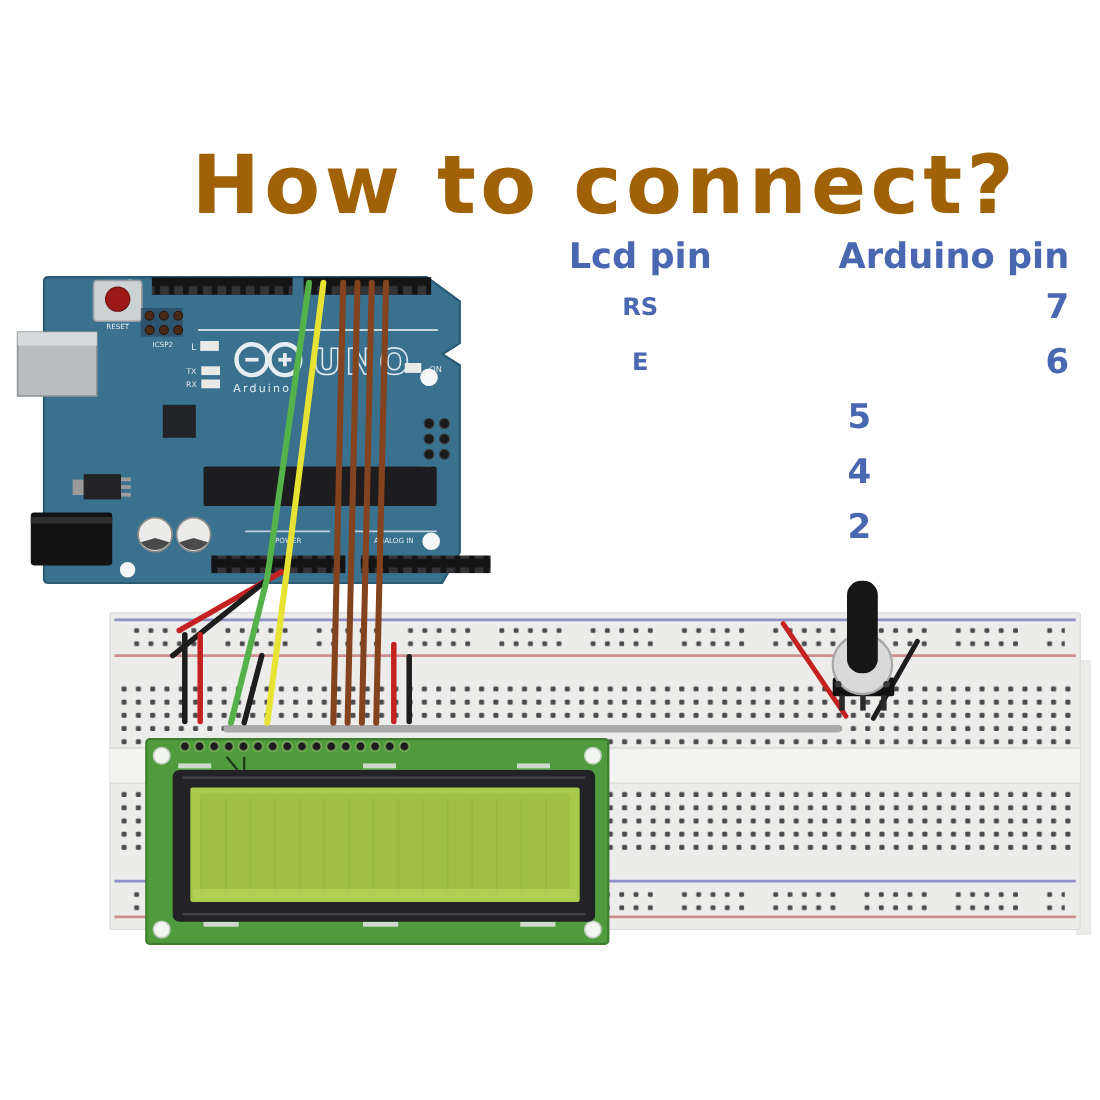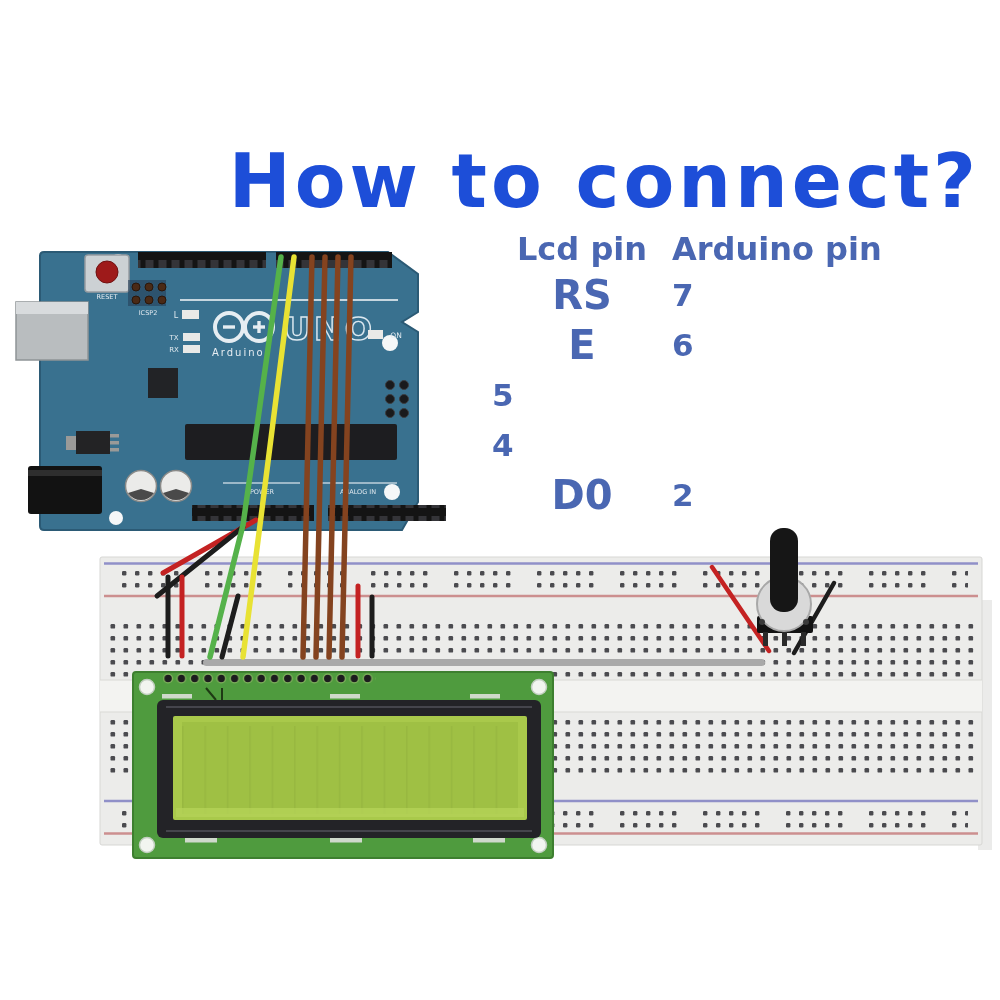--- a/index.html
+++ b/index.html
@@ -1,27 +1,27 @@
 <!DOCTYPE html>
 <html><head>
 <meta charset="utf-8">
 <style>
   html,body{margin:0;padding:0;background:#fff;}
   .page{position:relative;width:1000px;height:1000px;background:#fff;overflow:hidden;
         font-family:"DejaVu Sans","Liberation Sans",sans-serif;}
   svg{position:absolute;left:0;top:0;}
-  .title{position:absolute;left:120px;top:126px;width:860px;text-align:right;
-         font-size:74px;font-weight:bold;letter-spacing:4px;color:#1d4ed8;
-         font-family:"DejaVu Sans","Liberation Sans",sans-serif;margin-top:12px;}
-  .pin-table{position:absolute;left:492px;top:228px;width:480px;color:#4a67b2;
+  .title{position:absolute;left:120px;top:126px;width:860px;text-align:center;
+         font-size:74px;font-weight:bold;letter-spacing:4px;color:#a16207;
+         font-family:"DejaVu Sans","Liberation Sans",sans-serif;}
+  .pin-table{position:absolute;left:492px;top:212px;width:480px;color:#4a67b2;
              font-weight:bold;}
   .pt-row{display:flex;height:50px;align-items:center;}
   .pt-row.header{height:42px;}
-  .cell-lcd{width:180px;text-align:center;font-size:40px;}
-  .cell-ard{width:300px;text-align:left;font-size:31px;}
+  .cell-lcd{width:180px;text-align:center;font-size:22px;}
+  .cell-ard{width:300px;text-align:right;font-size:31px;}
   .pt-row.header .cell-lcd,.pt-row.header .cell-ard{font-size:32px;}
   text{font-family:"DejaVu Sans","Liberation Sans",sans-serif;}
 </style>
 </head>
 <body>
 
 <div class="page">
 
 <svg width="1000" height="1000" viewBox="0 0 1000 1000">
   <defs>
@@ -238,18 +238,17 @@
     <div class="cell-lcd">E</div>
     <div class="cell-ard">6</div>
   </div>
   <div class="pt-row">
     <div class="cell-ard">5</div>
   </div>
   <div class="pt-row">
     <div class="cell-ard">4</div>
   </div>
   <div class="pt-row">
-    <div class="cell-lcd">D0</div>
     <div class="cell-ard">2</div>
   </div>
 </div>
 
 </div>
 
 </body></html>

